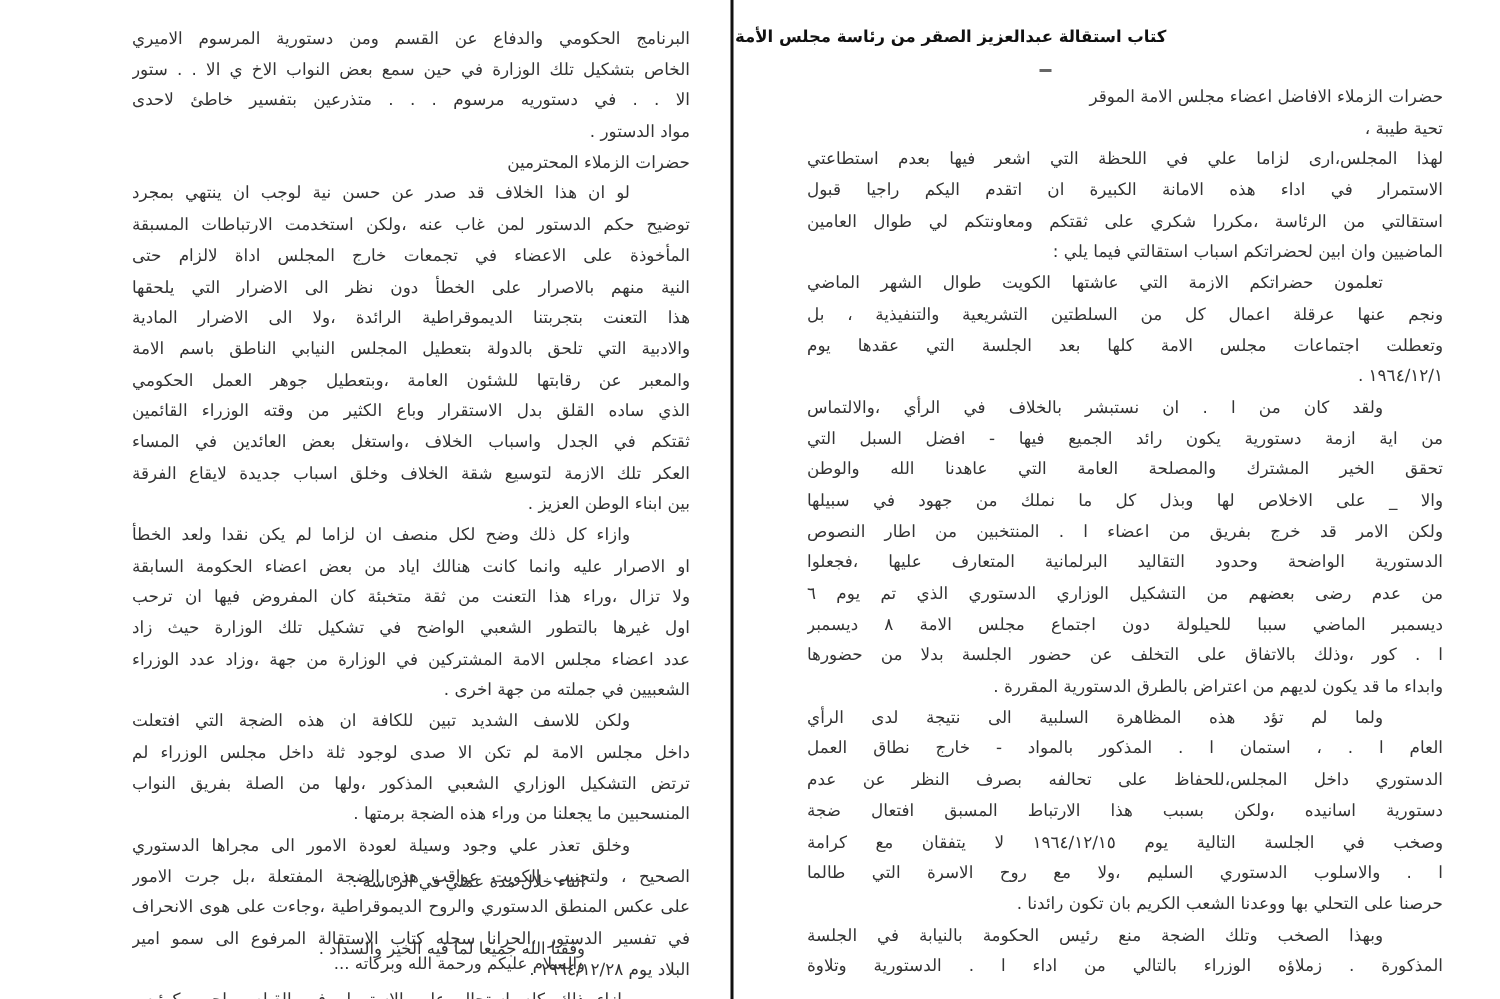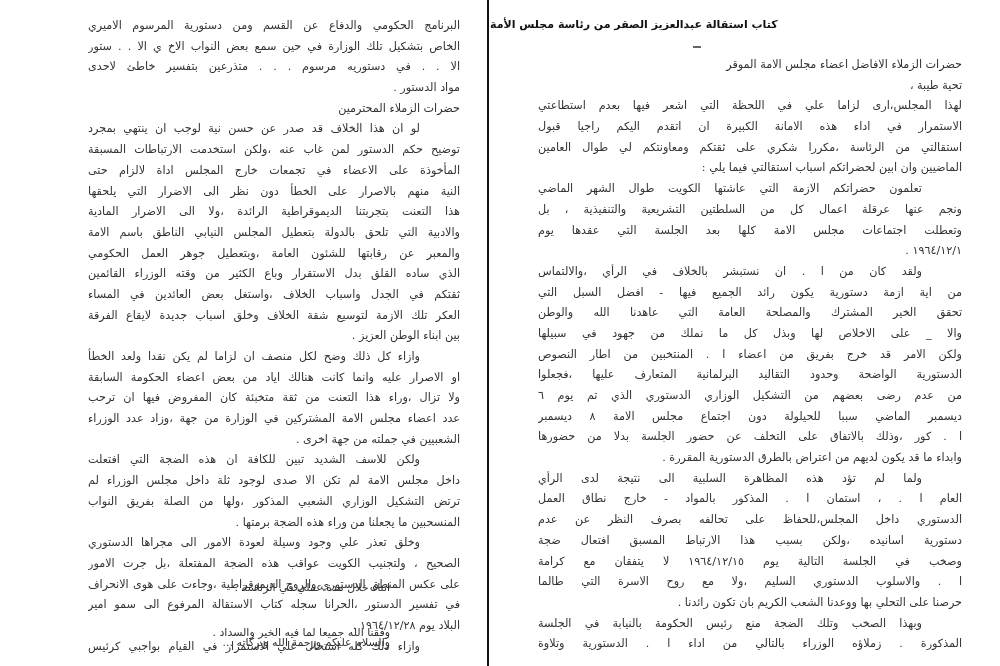--- a/index.html
+++ b/index.html
@@ -38,20 +38,21 @@
       <div class="line ">هذا التعنت بتجربتنا الديموقراطية الرائدة ،ولا الى الاضرار المادية</div>
       <div class="line ">والادبية التي تلحق بالدولة بتعطيل المجلس النيابي الناطق باسم الامة</div>
       <div class="line ">والمعبر عن رقابتها للشئون العامة ،وبتعطيل جوهر العمل الحكومي</div>
       <div class="line ">الذي ساده القلق بدل الاستقرار وباع الكثير من وقته الوزراء القائمين</div>
       <div class="line ">ثقتكم في الجدل واسباب الخلاف ،واستغل بعض العائدين في المساء</div>
       <div class="line ">العكر تلك الازمة لتوسيع شقة الخلاف وخلق اسباب جديدة لايقاع الفرقة</div>
       <div class="line short">بين ابناء الوطن العزيز .</div>
       <div class="line indent">وازاء كل ذلك وضح لكل منصف ان لزاما لم يكن نقدا ولعد الخطأ</div>
       <div class="line ">او الاصرار عليه وانما كانت هنالك اياد من بعض اعضاء الحكومة السابقة</div>
       <div class="line ">ولا تزال ،وراء هذا التعنت من ثقة متخبئة كان المفروض فيها ان ترحب</div>
+      <div class="line ">اول غيرها بالتطور الشعبي الواضح في تشكيل تلك الوزارة حيث زاد</div>
       <div class="line ">عدد اعضاء مجلس الامة المشتركين في الوزارة من جهة ،وزاد عدد الوزراء</div>
       <div class="line short">الشعبيين في جملته من جهة اخرى .</div>
       <div class="line indent">ولكن للاسف الشديد تبين للكافة ان هذه الضجة التي افتعلت</div>
       <div class="line ">داخل مجلس الامة لم تكن الا صدى لوجود ثلة داخل مجلس الوزراء لم</div>
       <div class="line ">ترتض التشكيل الوزاري الشعبي المذكور ،ولها من الصلة بفريق النواب</div>
       <div class="line short">المنسحبين ما يجعلنا من وراء هذه الضجة برمتها .</div>
       <div class="line indent">وخلق تعذر علي وجود وسيلة لعودة الامور الى مجراها الدستوري</div>
       <div class="line ">الصحيح ، ولتجنيب الكويت عواقب هذه الضجة المفتعلة ،بل جرت الامور</div>
       <div class="line ">على عكس المنطق الدستوري والروح الديموقراطية ،وجاءت على هوى الانحراف</div>
       <div class="line ">في تفسير الدستور ،الحرانا سجله كتاب الاستقالة المرفوع الى سمو امير</div>

